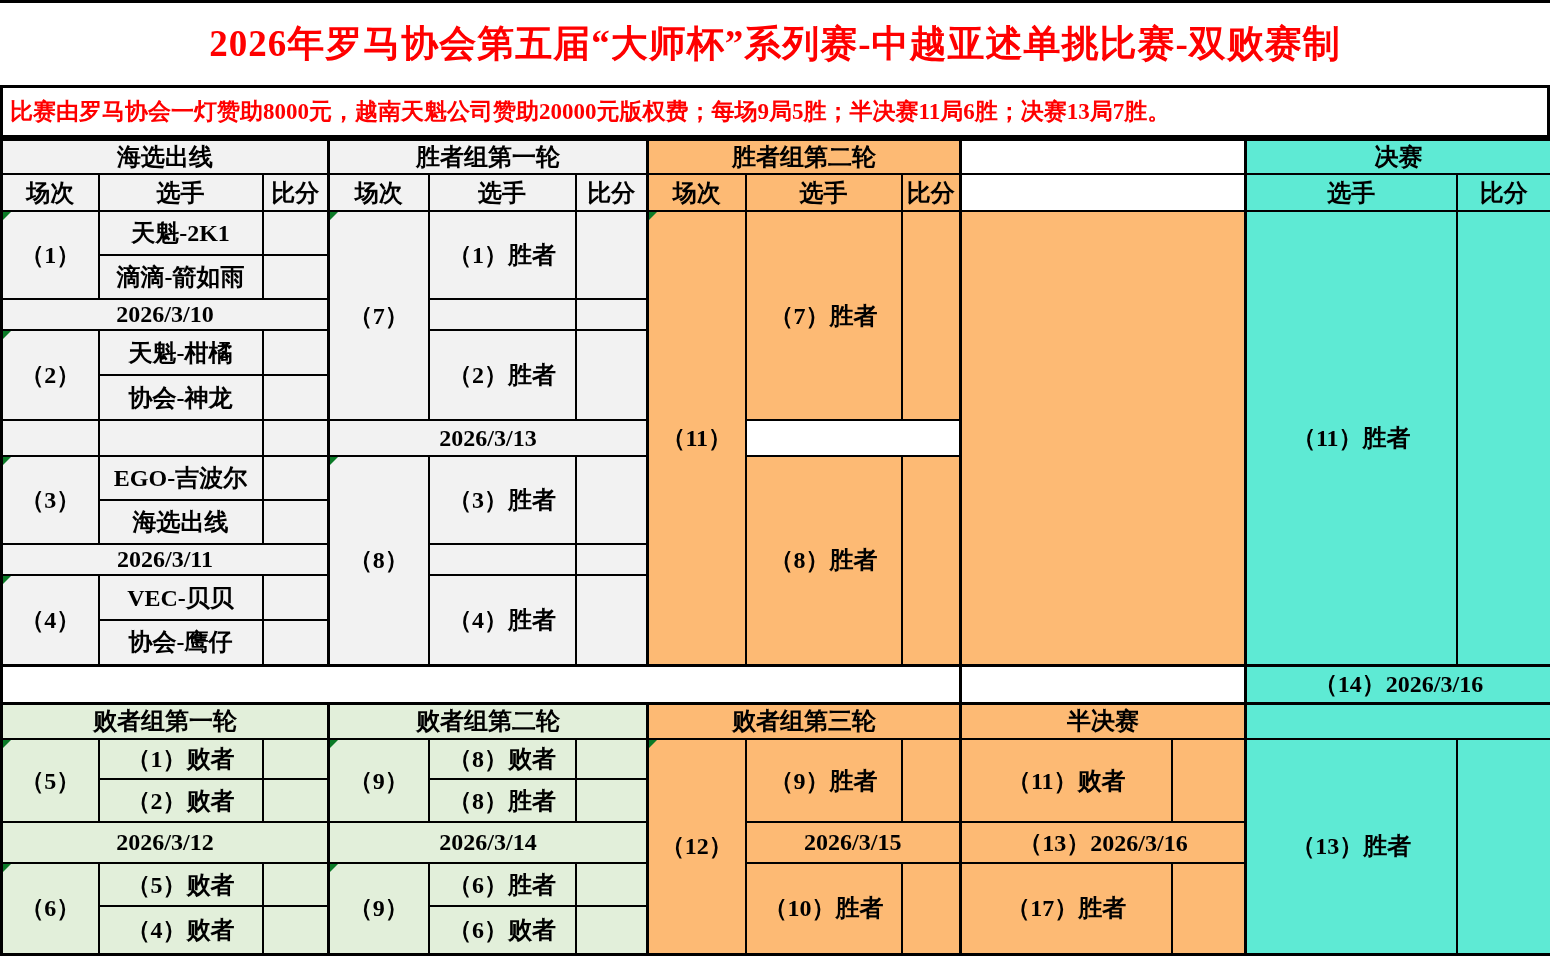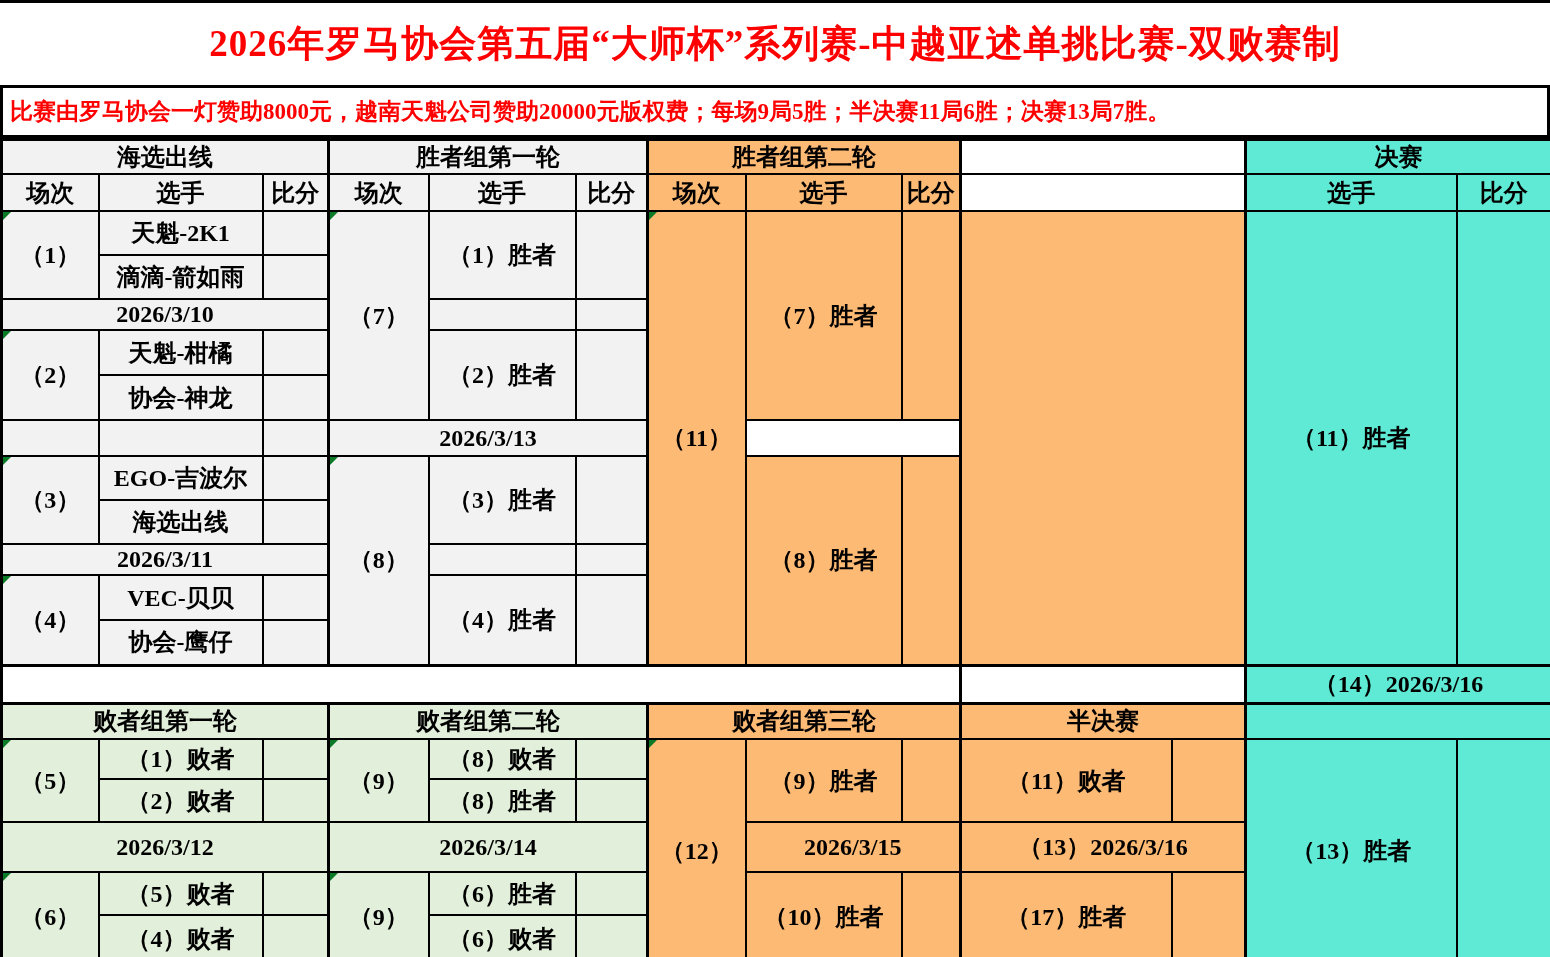--- a/index.html
+++ b/index.html
@@ -201,21 +201,21 @@
       <td rowspan="5" class="blue"></td>
     </tr>
 
     <tr style="height:43px">
       <td class="green">（2）败者</td>
       <td class="green"></td>
       <td class="green">（8）胜者</td>
       <td class="green"></td>
     </tr>
 
-    <tr style="height:50px">
+    <tr style="height:41px">
       <td colspan="3" class="green red">2026/3/12</td>
       <td colspan="3" class="green red bL">2026/3/14</td>
       <td colspan="2" class="peach red">2026/3/15</td>
       <td colspan="2" class="peach red bL">（13）2026/3/16</td>
     </tr>
 
     <tr style="height:43px">
       <td rowspan="2" class="green red tri">（6）</td>
       <td class="green">（5）败者</td>
       <td class="green"></td>

